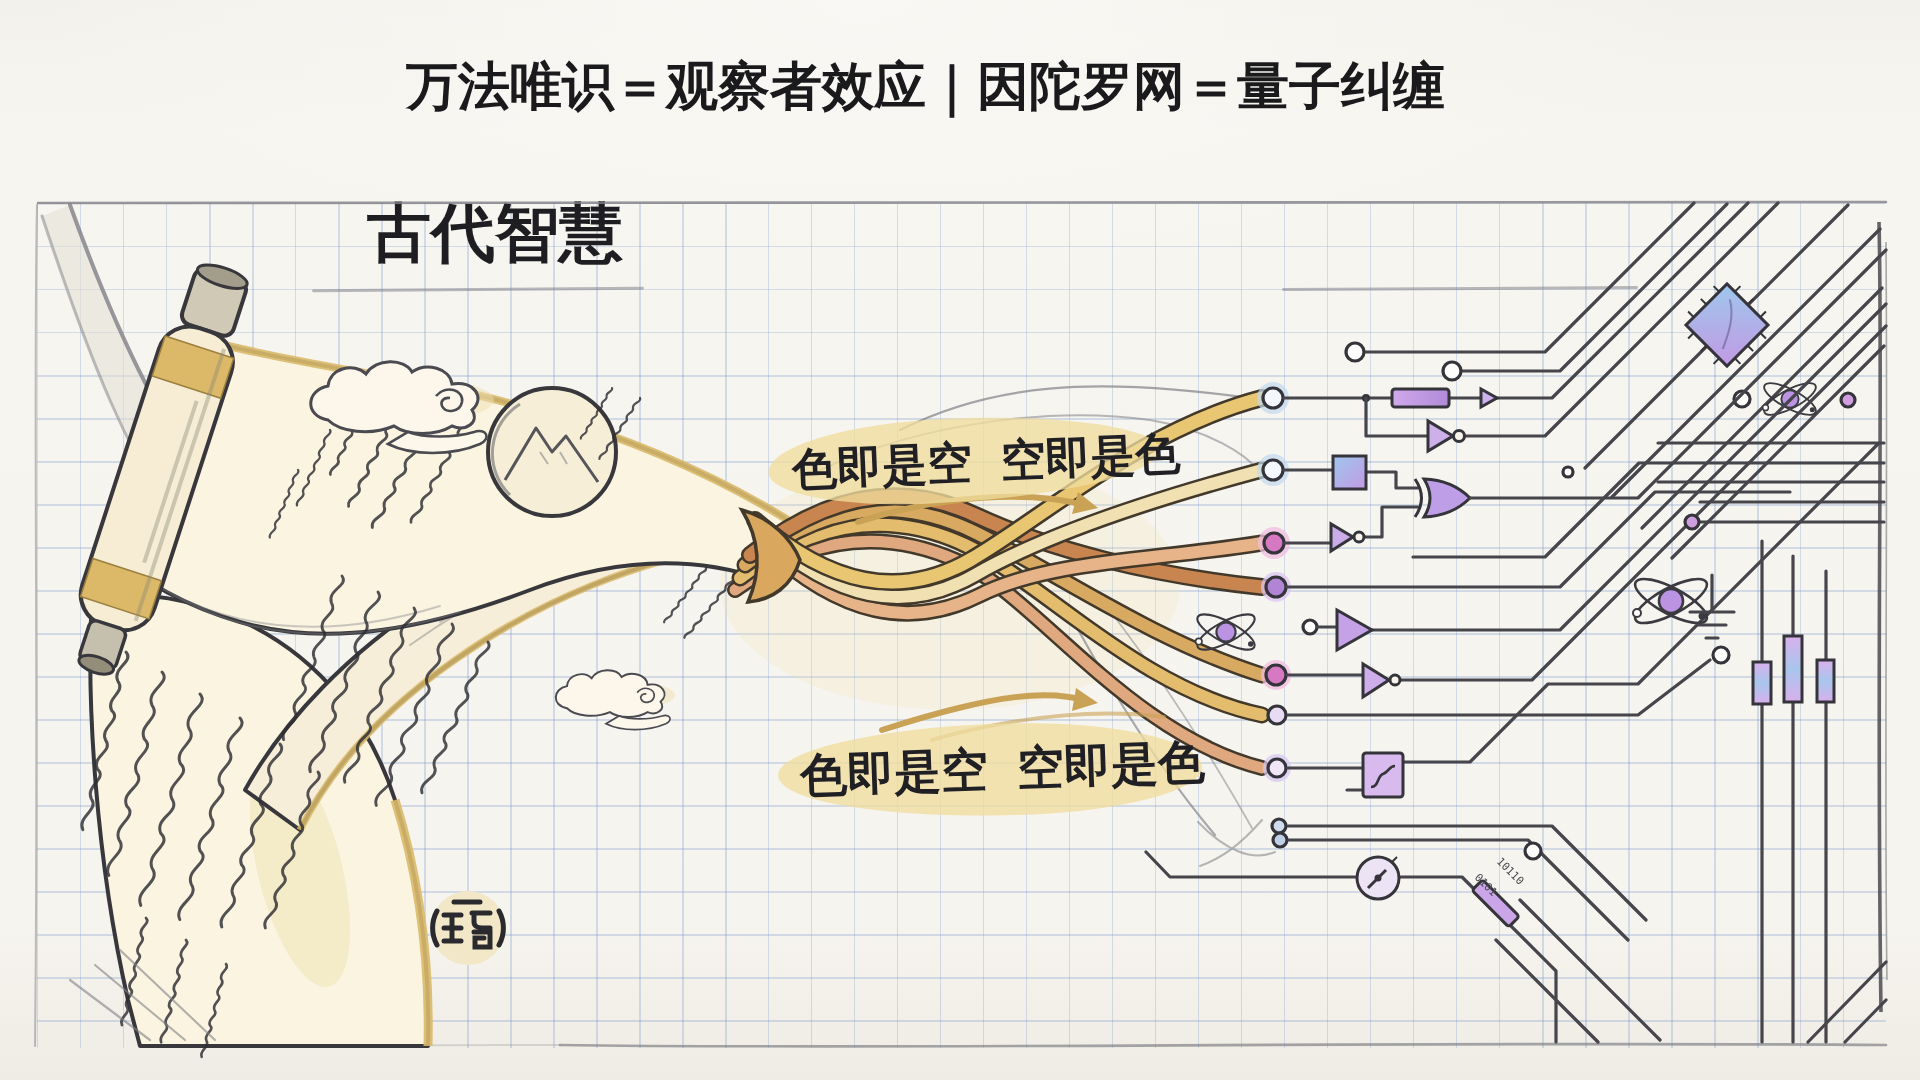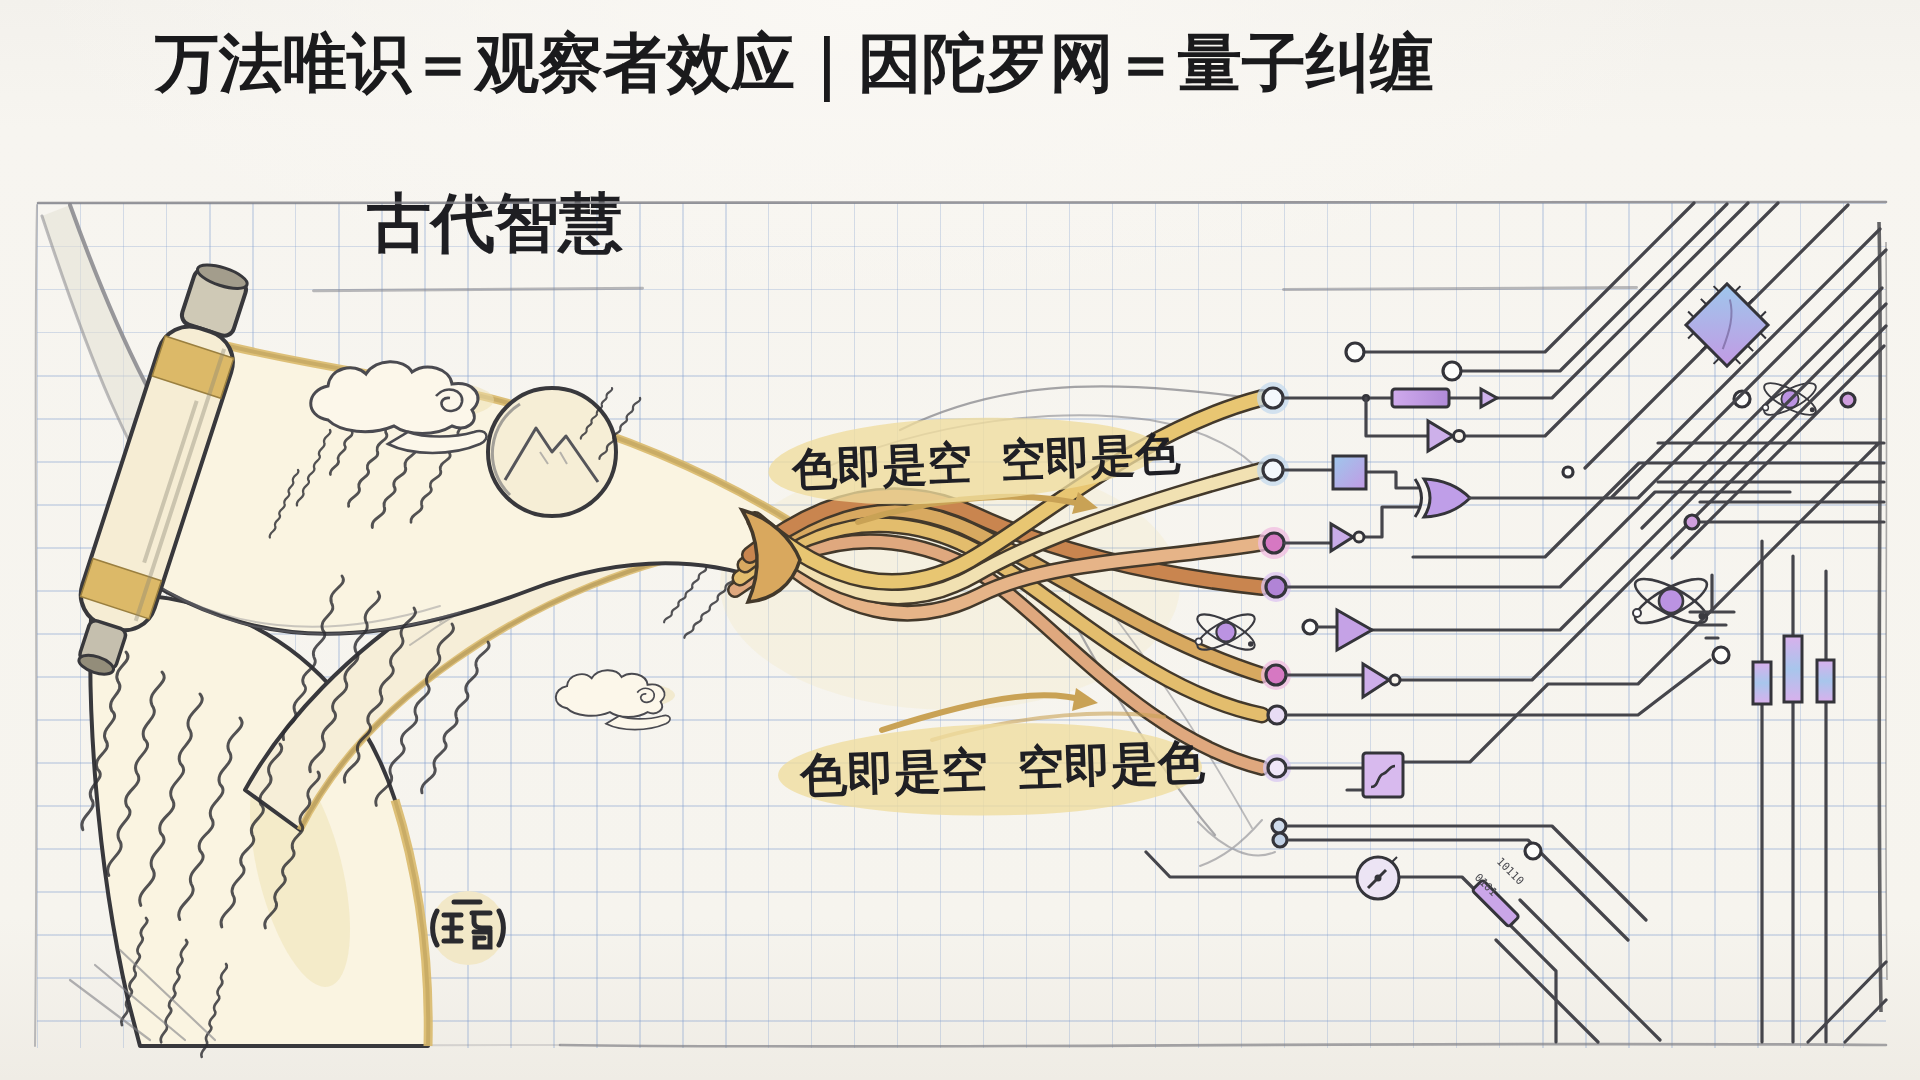--- a/index.html
+++ b/index.html
@@ -5,22 +5,22 @@
   html,body{margin:0;padding:0;background:#e8e6e0;}
   #stage{position:relative;width:1920px;height:1080px;overflow:hidden;
     background:
       radial-gradient(1400px 500px at 45% 0%, #faf8f4 0%, rgba(250,248,244,0) 60%),
       linear-gradient(180deg,#f3f1ec 0%, #f7f5f0 12%, #f6f4ee 85%, #efece5 100%);
     font-family:"Liberation Sans","DejaVu Sans",sans-serif;}
   .grid{position:absolute;left:37px;top:203px;width:1849px;height:845px;
     background-image:
       repeating-linear-gradient(to right, rgba(125,155,205,0.30) 0 1.5px, transparent 1.5px 43px),
       repeating-linear-gradient(to bottom, rgba(125,155,205,0.30) 0 1.5px, transparent 1.5px 43px);}
-  .title{position:absolute;left:155px;top:20px;width:1290px;text-align:left;
-    font-size:64px;font-weight:800;color:#1a1a1c;letter-spacing:0px;white-space:nowrap;}
+  .title{position:absolute;left:155px;top:52px;width:1290px;text-align:right;
+    font-size:52px;font-weight:800;color:#1a1a1c;letter-spacing:0px;white-space:nowrap;}
   .seclabel{position:absolute;font-size:64px;font-weight:700;color:#1e1e22;white-space:nowrap;}
   .underline{position:absolute;height:3px;background:#84848a;opacity:.55;border-radius:2px;}
   .mantra{position:absolute;font-size:45px;font-weight:700;color:#1f1f24;white-space:nowrap;z-index:4;word-spacing:16px;}
   .hl{position:absolute;background:#efdc9e;opacity:.78;z-index:3;}
   svg{position:absolute;left:0;top:0;z-index:2;}
   svg .tr{stroke:#45454b;stroke-width:3.2;fill:none;stroke-linecap:round;stroke-linejoin:round;}
   svg .pen{stroke:#808086;fill:none;stroke-linecap:round;}
   svg .node{stroke:#34343a;stroke-width:3.2;}
   svg .comp{stroke:#34343a;stroke-width:3;}
   svg .rib-o{stroke:#43392b;fill:none;stroke-linecap:round;}
@@ -310,20 +310,20 @@
         <path d="M 1712 575 V 612 M 1690 612 H 1734 M 1698 625 H 1726 M 1706 638 H 1718"></path>
       </g>
 
       <path class="tr" d="M 1496 940 L 1598 1042 M 1520 900 L 1660 1040 M 1845 1042 L 1886 1000 M 1808 1042 L 1886 962"></path>
       <circle class="node" cx="1533" cy="851" r="8" fill="#fdfdfb"></circle>
     </g>
   </svg>
 
   <div class="title">万法唯识＝观察者效应｜因陀罗网＝量子纠缠</div>
 
-  <div class="seclabel" style="left:367px;top:180px;">古代智慧</div>
+  <div class="seclabel" style="left:367px;top:190px;">古代智慧</div>
   <div class="underline" style="left:312px;top:288px;width:332px;transform:rotate(-0.4deg);"></div>
 
   <div class="underline" style="left:1282px;top:287px;width:356px;transform:rotate(-0.3deg);"></div>
 
   <div class="mantra" style="left:792px;top:432px;transform:rotate(-2.5deg);">色即是空 空即是色</div>
   <div class="mantra" style="left:800px;top:738px;font-size:47px;transform:rotate(-2deg);">色即是空 空即是色</div>
 </div>
 
 </body></html>

